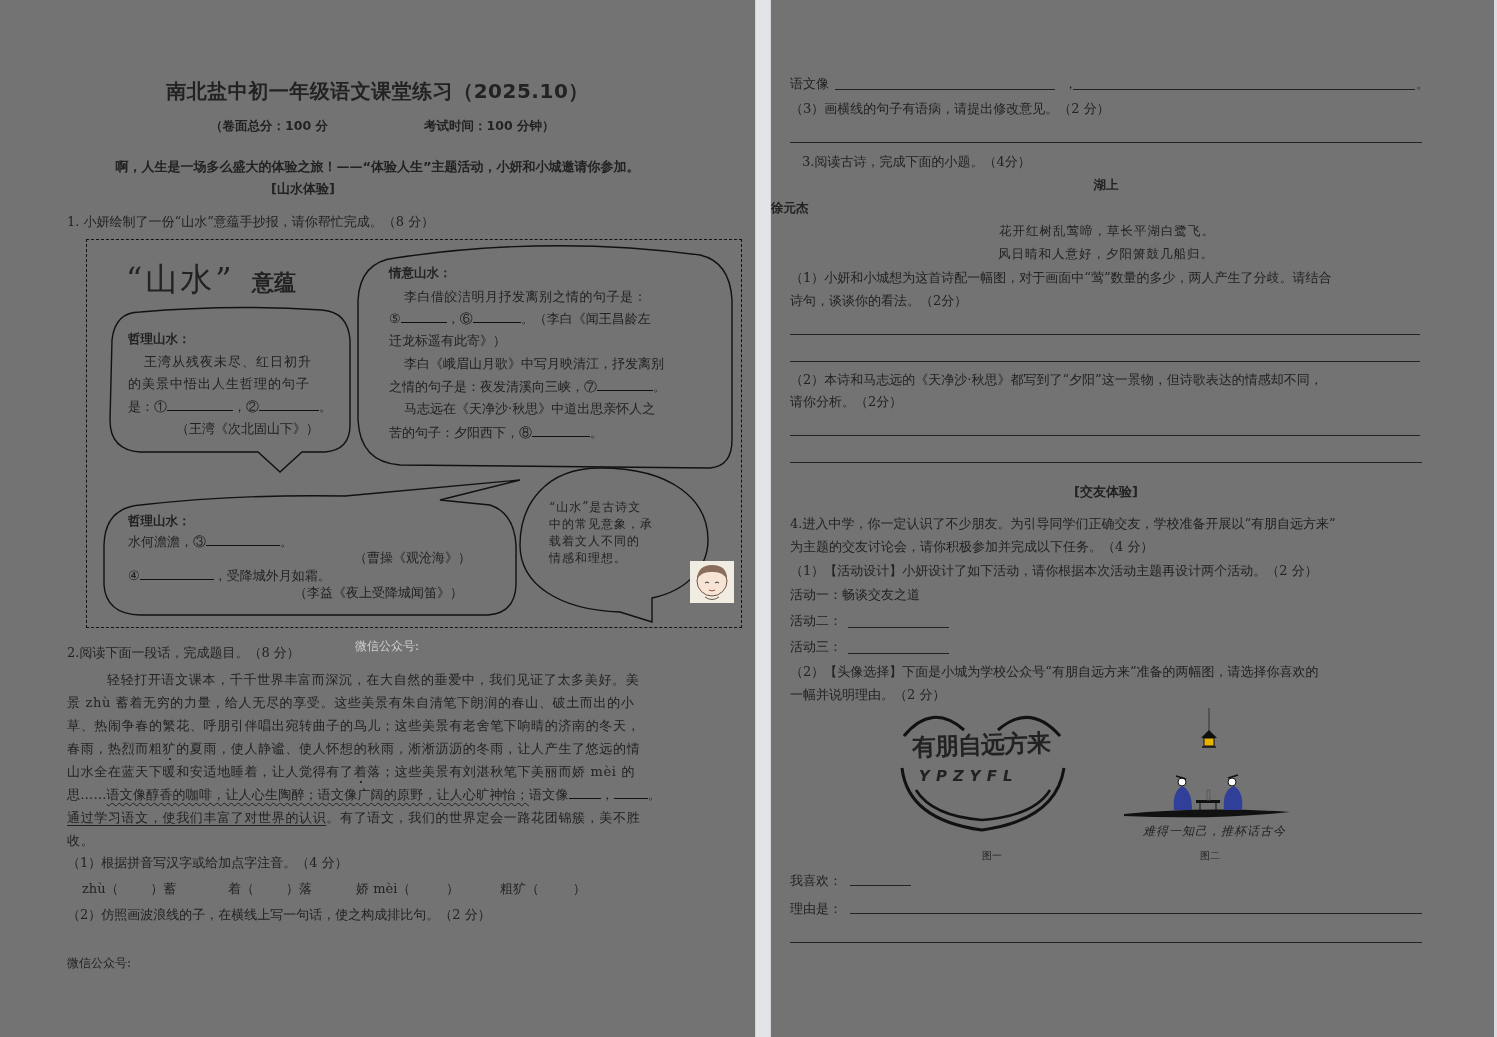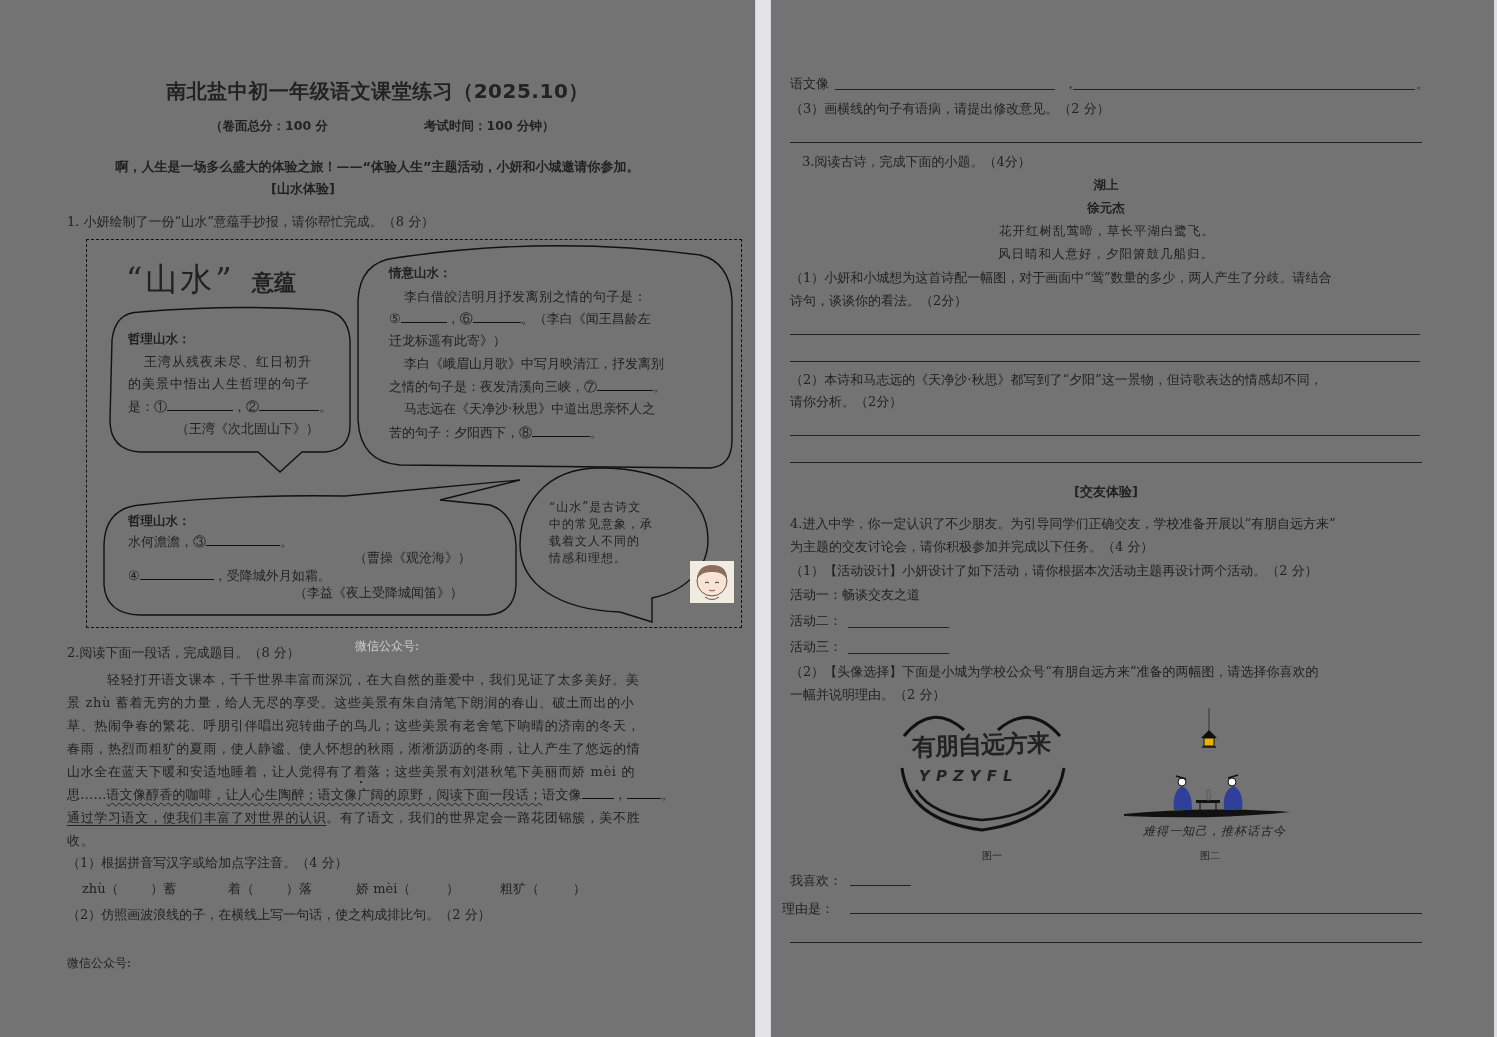--- a/index.html
+++ b/index.html
@@ -118,21 +118,21 @@
 
   <div class="abs t13" style="left:67px;top:644px;">2.阅读下面一段话，完成题目。（8 分）</div>
   <div class="abs faint" style="left:355px;top:638px;font-size:12px;">微信公众号:</div>
 
   <div class="abs" style="left:67px;top:668px;font-size:13px;line-height:23px;letter-spacing:0.65px;">
     <div style="padding-left:40px;">轻轻打开语文课本，千千世界丰富而深沉，在大自然的垂爱中，我们见证了太多美好。美</div>
     <div>景 zhù 蓄着无穷的力量，给人无尽的享受。这些美景有朱自清笔下朗润的春山、破土而出的小</div>
     <div>草、热闹争春的繁花、呼朋引伴唱出宛转曲子的鸟儿；这些美景有老舍笔下响晴的济南的冬天，</div>
     <div><span>春雨，热烈而粗</span><span class="dot">犷</span><span>的夏雨，使人静谧、使人怀想的秋雨，淅淅沥沥的冬雨，让人产生了悠远的情</span></div>
     <div><span>山水全在蓝天下暖和安适地睡着，让人觉得有了</span><span class="dot">着</span><span>落；这些美景有刘湛秋笔下美丽而娇 mèi 的</span></div>
-    <div style="letter-spacing:0.2px;"><span>思……</span><span class="wave">语文像醇香的咖啡，让人心生陶醉；语文像广阔的原野，阅读下面一段话；</span><span>语文像</span><span class="blank" style="width:32px;"></span><span>，</span><span class="blank" style="width:34px;"></span><span>。</span></div>
+    <div style="letter-spacing:0.2px;"><span>思……</span><span class="wave">语文像醇香的咖啡，让人心生陶醉；语文像广阔的原野，让人心旷神怡；</span><span>语文像</span><span class="blank" style="width:32px;"></span><span>，</span><span class="blank" style="width:34px;"></span><span>。</span></div>
     <div><span class="uline">通过学习语文，使我们丰富了对世界的认识</span><span>。有了语文，我们的世界定会一路花团锦簇，美不胜</span></div>
     <div>收。</div>
   </div>
 
   <div class="abs t13" style="left:67px;top:854px;">（1）根据拼音写汉字或给加点字注音。（4 分）</div>
   <div class="abs t13" style="left:82px;top:880px;"><span>zhù（</span><span style="display:inline-block;width:32px;"></span><span>）蓄</span></div>
   <div class="abs t13" style="left:228px;top:880px;"><span>着（</span><span style="display:inline-block;width:32px;"></span><span>）落</span></div>
   <div class="abs t13" style="left:356px;top:880px;"><span>娇 mèi（</span><span style="display:inline-block;width:36px;"></span><span>）</span></div>
   <div class="abs t13" style="left:500px;top:880px;"><span>粗犷（</span><span style="display:inline-block;width:34px;"></span><span>）</span></div>
   <div class="abs t13" style="left:67px;top:906px;">（2）仿照画波浪线的子，在横线上写一句话，使之构成排比句。（2 分）</div>
@@ -148,21 +148,21 @@
   <div class="line" style="left:64px;top:89px;width:220px;"></div>
   <div class="abs t13" style="left:293px;top:75px;">，</div>
   <div class="line" style="left:302px;top:89px;width:342px;"></div>
   <div class="abs t13" style="left:645px;top:75px;">。</div>
 
   <div class="abs t13" style="left:19px;top:100px;">（3）画横线的句子有语病，请提出修改意见。（2 分）</div>
   <div class="line" style="left:19px;top:142px;width:632px;"></div>
 
   <div class="abs t13" style="left:31px;top:153px;">3.阅读古诗，完成下面的小题。（4分）</div>
   <div class="abs sans bold" style="left:0;width:670px;text-align:center;top:177px;font-size:12.5px;">湖上</div>
-  <div class="abs sans bold" style="left:0;width:670px;text-align:center;top:200px;font-size:12.5px;">徐元杰</div>
+  <div class="abs sans bold" style="left:0;width:670px;top:200px;font-size:12.5px;">徐元杰</div>
   <div class="abs" style="left:1px;width:670px;text-align:center;top:223px;font-size:12.5px;letter-spacing:1px;">花开红树乱莺啼，草长平湖白鹭飞。</div>
   <div class="abs" style="left:0;width:670px;text-align:center;top:246px;font-size:12.5px;letter-spacing:1px;">风日晴和人意好，夕阳箫鼓几船归。</div>
 
   <div class="abs t13" style="left:19px;top:269px;">（1）小妍和小城想为这首诗配一幅图，对于画面中“莺”数量的多少，两人产生了分歧。请结合</div>
   <div class="abs t13" style="left:19px;top:292px;">诗句，谈谈你的看法。（2分）</div>
   <div class="line" style="left:19px;top:334px;width:630px;"></div>
   <div class="line" style="left:19px;top:361px;width:630px;"></div>
 
   <div class="abs t13" style="left:19px;top:371px;">（2）本诗和马志远的《天净沙·秋思》都写到了“夕阳”这一景物，但诗歌表达的情感却不同，</div>
   <div class="abs t13" style="left:19px;top:393px;">请你分析。（2分）</div>
@@ -208,18 +208,18 @@
     <rect x="72" y="94" width="24" height="3" fill="#111"></rect>
     <line x1="76" y1="97" x2="76" y2="104" stroke="#111" stroke-width="1"></line>
     <line x1="92" y1="97" x2="92" y2="104" stroke="#111" stroke-width="1"></line>
     <rect x="83" y="84" width="3" height="10" fill="none" stroke="#555" stroke-width="0.8"></rect>
   </svg>
   <div class="abs" style="left:372px;top:823px;font-size:12px;font-style:italic;letter-spacing:1px;">难得一知己，推杯话古今</div>
   <div class="abs sans" style="left:429px;top:849px;font-size:10px;">图二</div>
 
   <div class="abs t13" style="left:19px;top:872px;">我喜欢：</div>
   <div class="line" style="left:79px;top:885px;width:61px;"></div>
-  <div class="abs t13" style="left:11px;top:900px;">理由是：</div>
+  <div class="abs t13" style="left:19px;top:900px;">理由是：</div>
   <div class="line" style="left:79px;top:913px;width:572px;"></div>
   <div class="line" style="left:19px;top:942px;width:632px;"></div>
 
   <div class="edge-right"></div>
 </div>
 
 </body></html>

